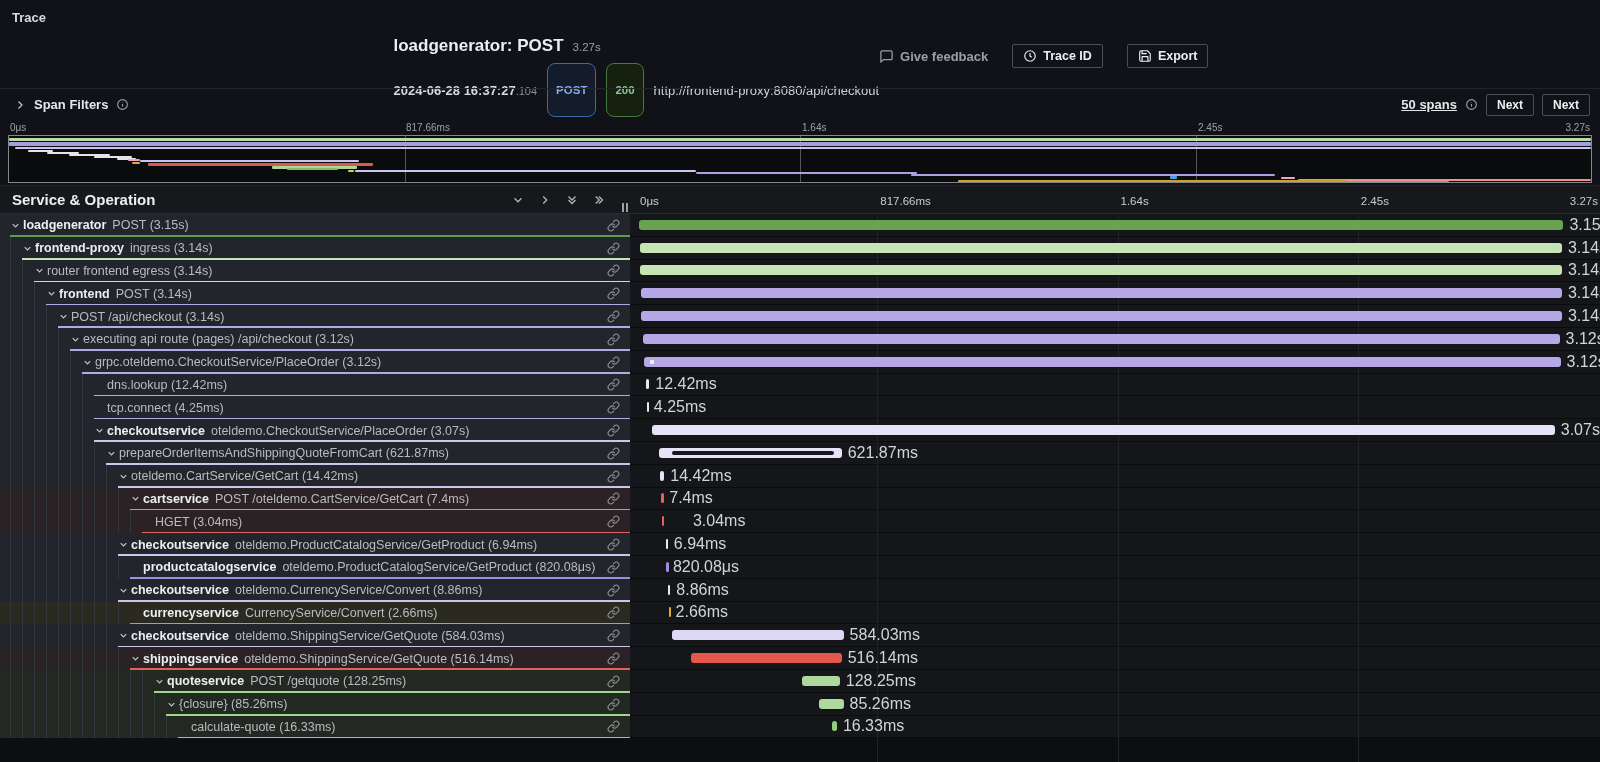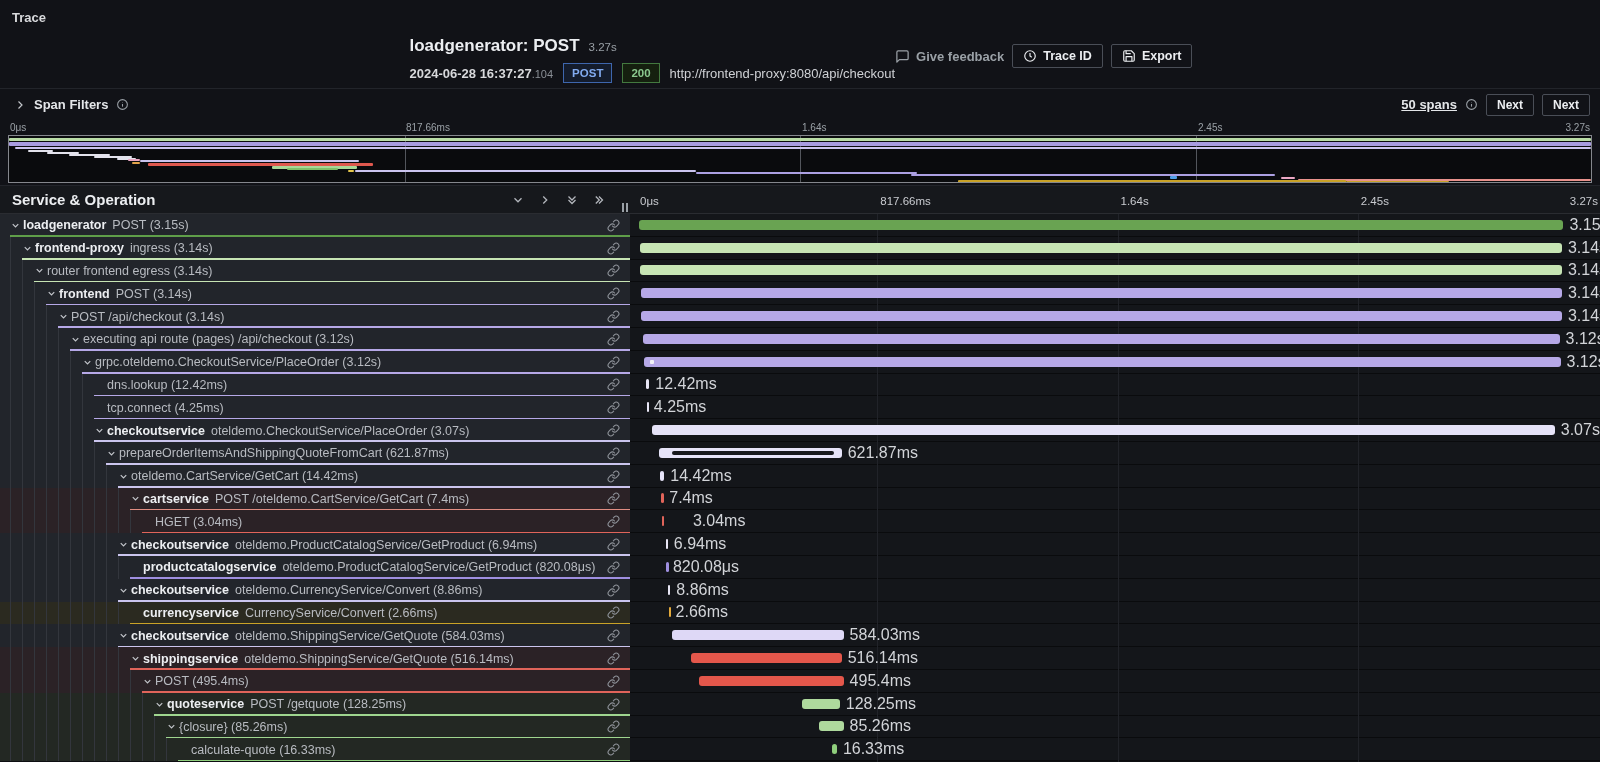--- a/index.html
+++ b/index.html
@@ -16,25 +16,25 @@
 
   
   .trace-header { height:52px; padding:0 10px 6px 12px; display:flex; justify-content:center; align-items:flex-start; }
   .th-left { display:flex; flex-direction:column; gap:7px; }
   .title-line { display:flex; align-items:baseline; gap:9px; }
   .trace-title { font-size:17px; font-weight:700; color:#eceef1; }
   .trace-duration { font-size:11.5px; color:#9aa0a6; }
   .meta-line { display:flex; align-items:center; gap:10px; }
   .timestamp { font-size:13px; color:#d8d9dc; font-weight:600; }
   .timestamp .ms { font-size:11px; color:#8a8f96; font-weight:400; }
-  .badge { font-size:11.5px; font-weight:700; padding:1px 8px; border-radius:0; line-height:16px; }
+  .badge { font-size:11.5px; font-weight:700; padding:18px 8px; border-radius:8px; line-height:16px; }
   .badge.method { color:#82abef; border:1px solid #3e66ad; background:#141c2c; }
   .badge.status { color:#8bc98e; border:1px solid #43793f; background:#15200f; }
   .trace-url { font-size:13px; color:#cfd1d5; }
-  .th-right { display:flex; align-items:center; gap:8px; padding-top:8px; }
+  .th-right { display:flex; align-items:center; gap:24px; padding-top:8px; }
   .feedback { display:flex; align-items:center; gap:6px; color:#9aa0a6; font-size:13px; font-weight:600; }
   .btn { display:flex; align-items:center; gap:6px; background:#111217; border:1px solid #4a4e57; border-radius:2px; color:#eceef1; font-size:12.5px; font-weight:600; padding:4px 10px; cursor:pointer; }
   .btn svg, .feedback svg { display:block; }
 
   
   .filters-bar { height:32px; border-top:1px solid #22242a; display:flex; align-items:center; justify-content:space-between; padding:0 10px 0 14px; }
   .fb-left { display:flex; align-items:center; gap:8px; }
   .fb-chevron { color:#c3c6cb; display:flex; }
   .fb-title { font-size:13px; font-weight:700; color:#e4e6e9; }
   .info-icon { display:flex; color:#9aa0a6; }
@@ -747,45 +747,20 @@
           </span>
       <span class="underline" style="left: 130px; background: rgb(224, 100, 90);"></span>
     </div>
     <div class="cell-right">
       <div class="track">
         <div class="bar" style="left: 5.6%; width: 15.7%; background: rgb(228, 87, 75);"></div>
         <span class="bar-label" style="left: calc(21.3% + 6px);">516.14ms</span>
       </div>
     </div>
   </div>
-      <div class="row tint-red">
-    <div class="cell-left">
-      <span class="guides" style="width: 132px;"></span>
-      <span class="chev">
-            <svg width="11" height="11" viewBox="0 0 24 24" fill="none" stroke="currentColor" stroke-width="2.6">
-              <polyline points="6 9 12 15 18 9"></polyline>
-            </svg>
-          </span>
-
-      <span class="op">POST (495.4ms)</span>
-      <span class="link">
-            <svg width="13" height="13" viewBox="0 0 24 24" fill="none" stroke="currentColor" stroke-width="2" stroke-linecap="round">
-              <path d="M10 13a5 5 0 0 0 7.54.54l3-3a5 5 0 0 0-7.07-7.07l-1.72 1.71"></path>
-              <path d="M14 11a5 5 0 0 0-7.54-.54l-3 3a5 5 0 0 0 7.07 7.07l1.71-1.71"></path>
-            </svg>
-          </span>
-      <span class="underline" style="left: 142px; background: rgb(224, 100, 90);"></span>
-    </div>
-    <div class="cell-right">
-      <div class="track">
-        <div class="bar" style="left: 6.4%; width: 15.1%; background: rgb(228, 87, 75);"></div>
-        <span class="bar-label" style="left: calc(21.5% + 6px);">495.4ms</span>
-      </div>
-    </div>
-  </div>
       <div class="row tint-green">
     <div class="cell-left">
       <span class="guides" style="width: 144px;"></span>
       <span class="chev">
             <svg width="11" height="11" viewBox="0 0 24 24" fill="none" stroke="currentColor" stroke-width="2.6">
               <polyline points="6 9 12 15 18 9"></polyline>
             </svg>
           </span>
       <span class="svc">quoteservice</span>
       <span class="op">POST /getquote (128.25ms)</span>

